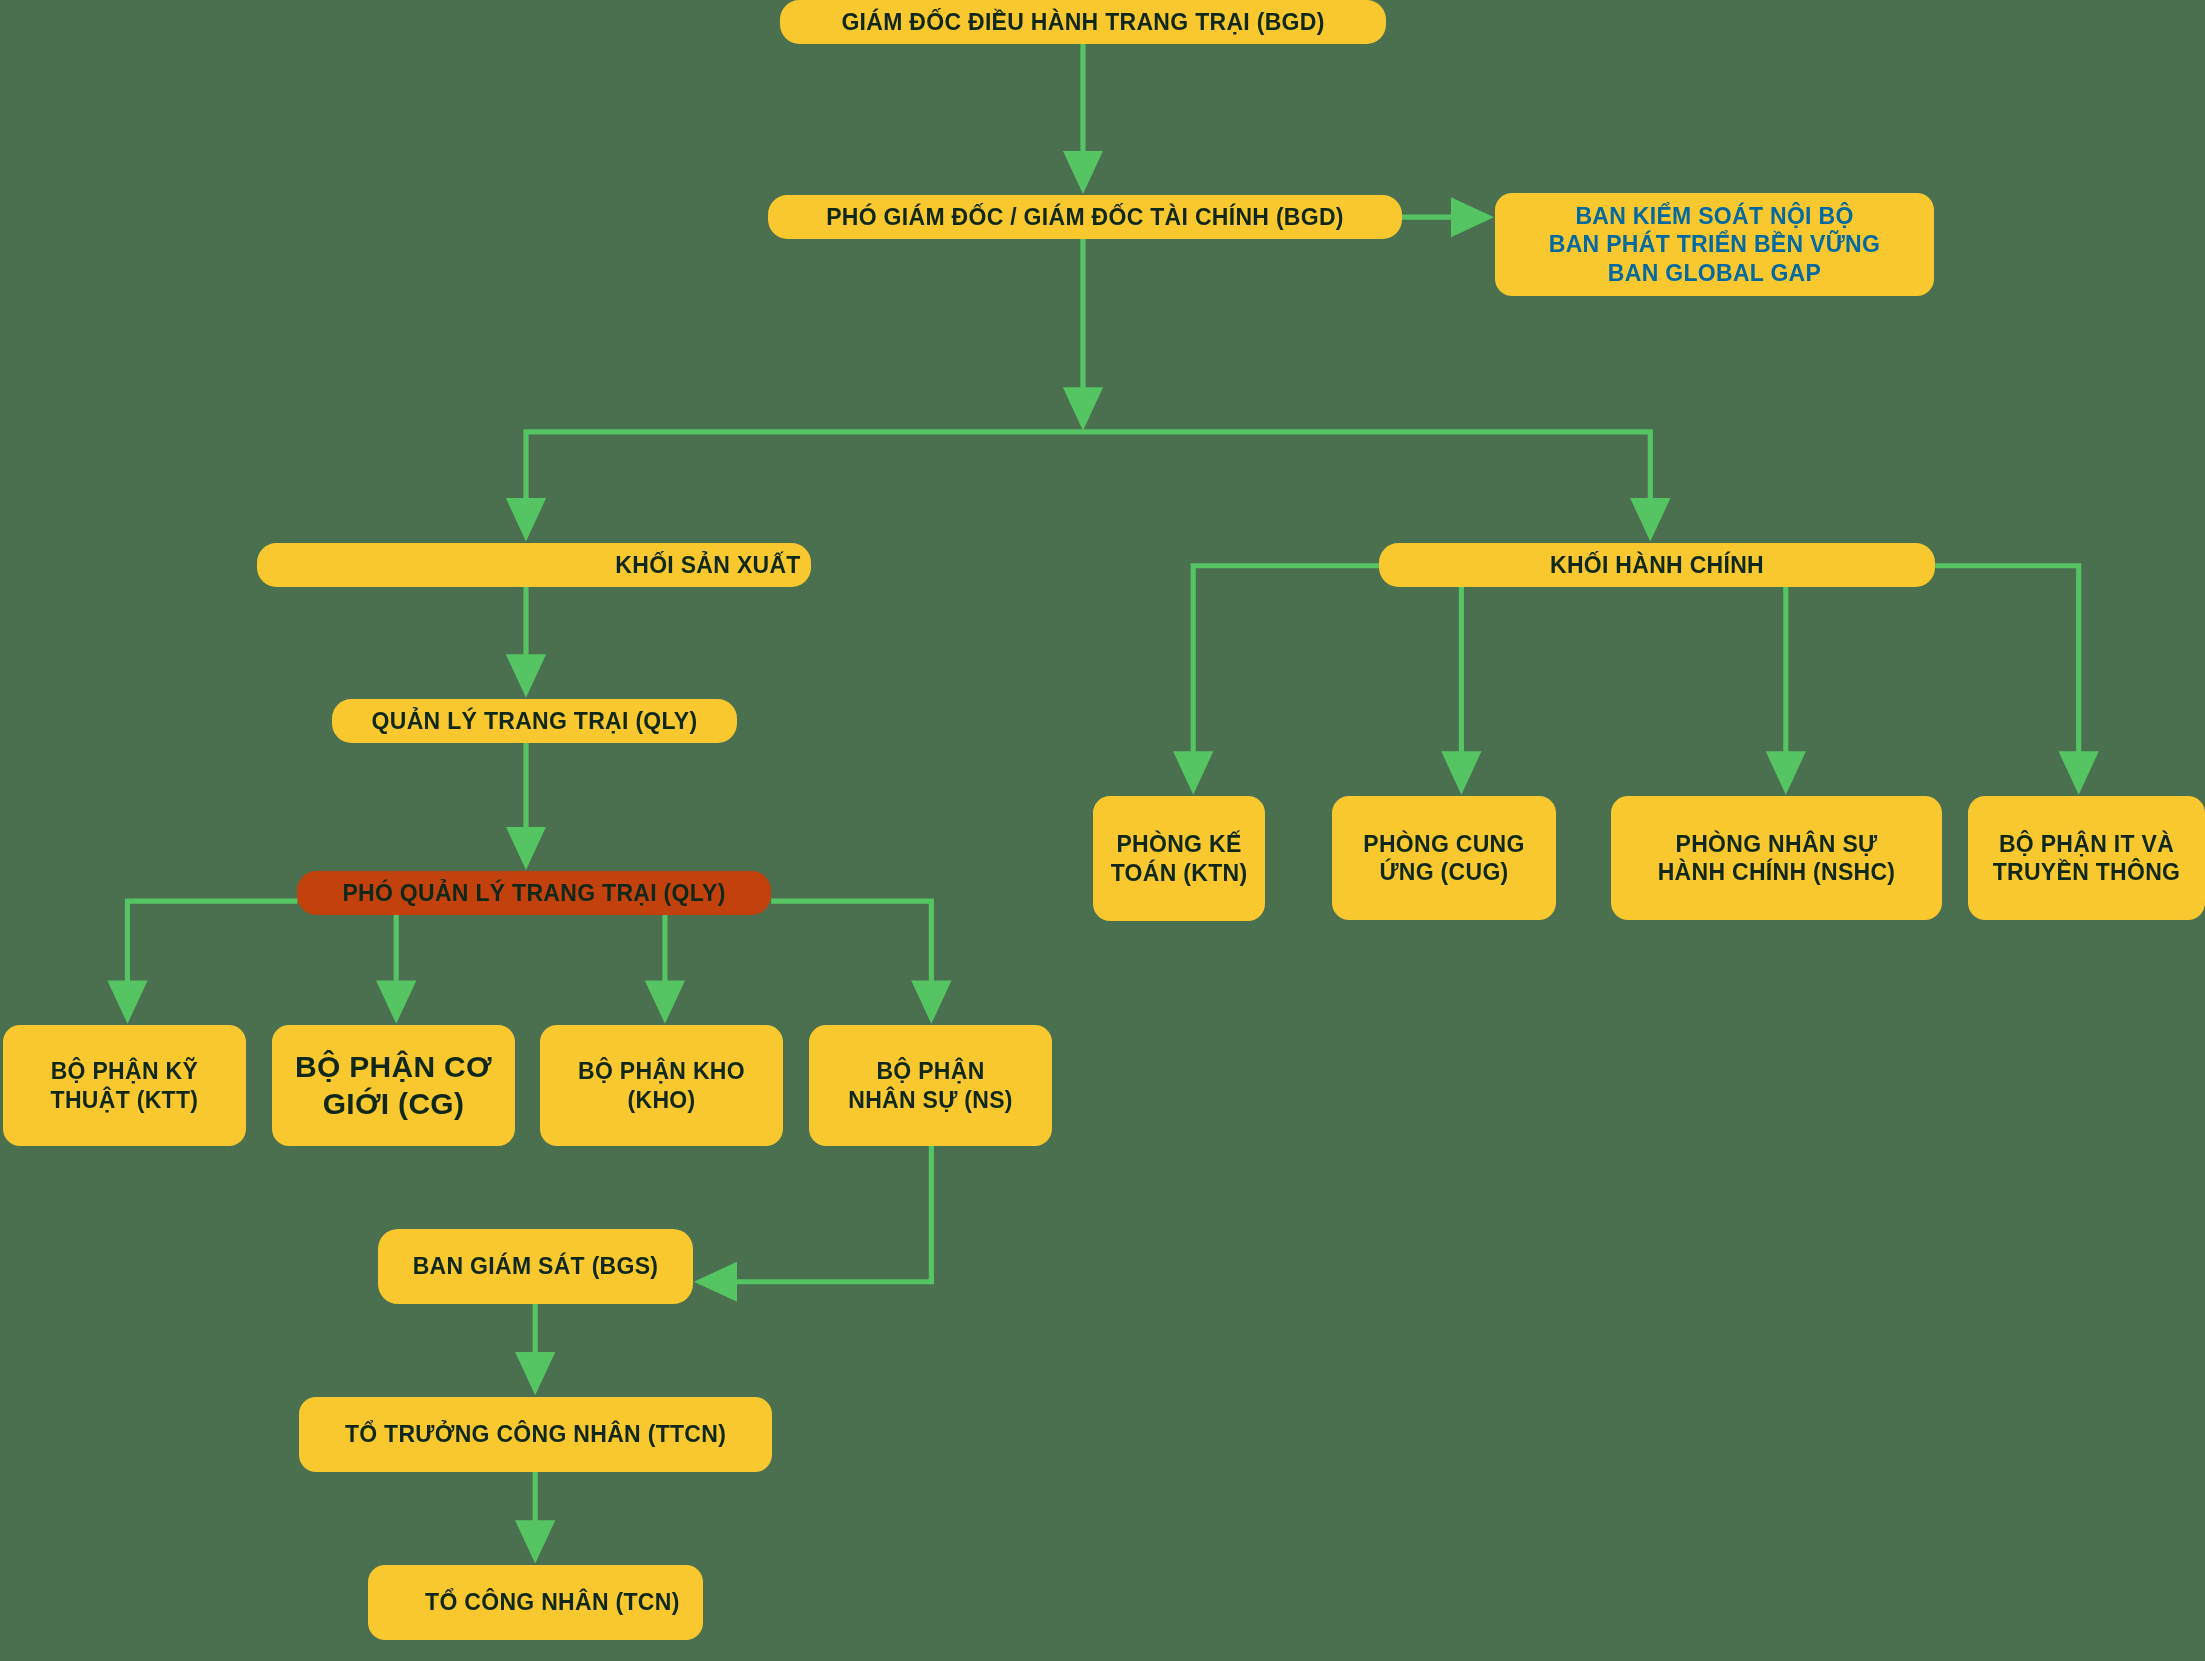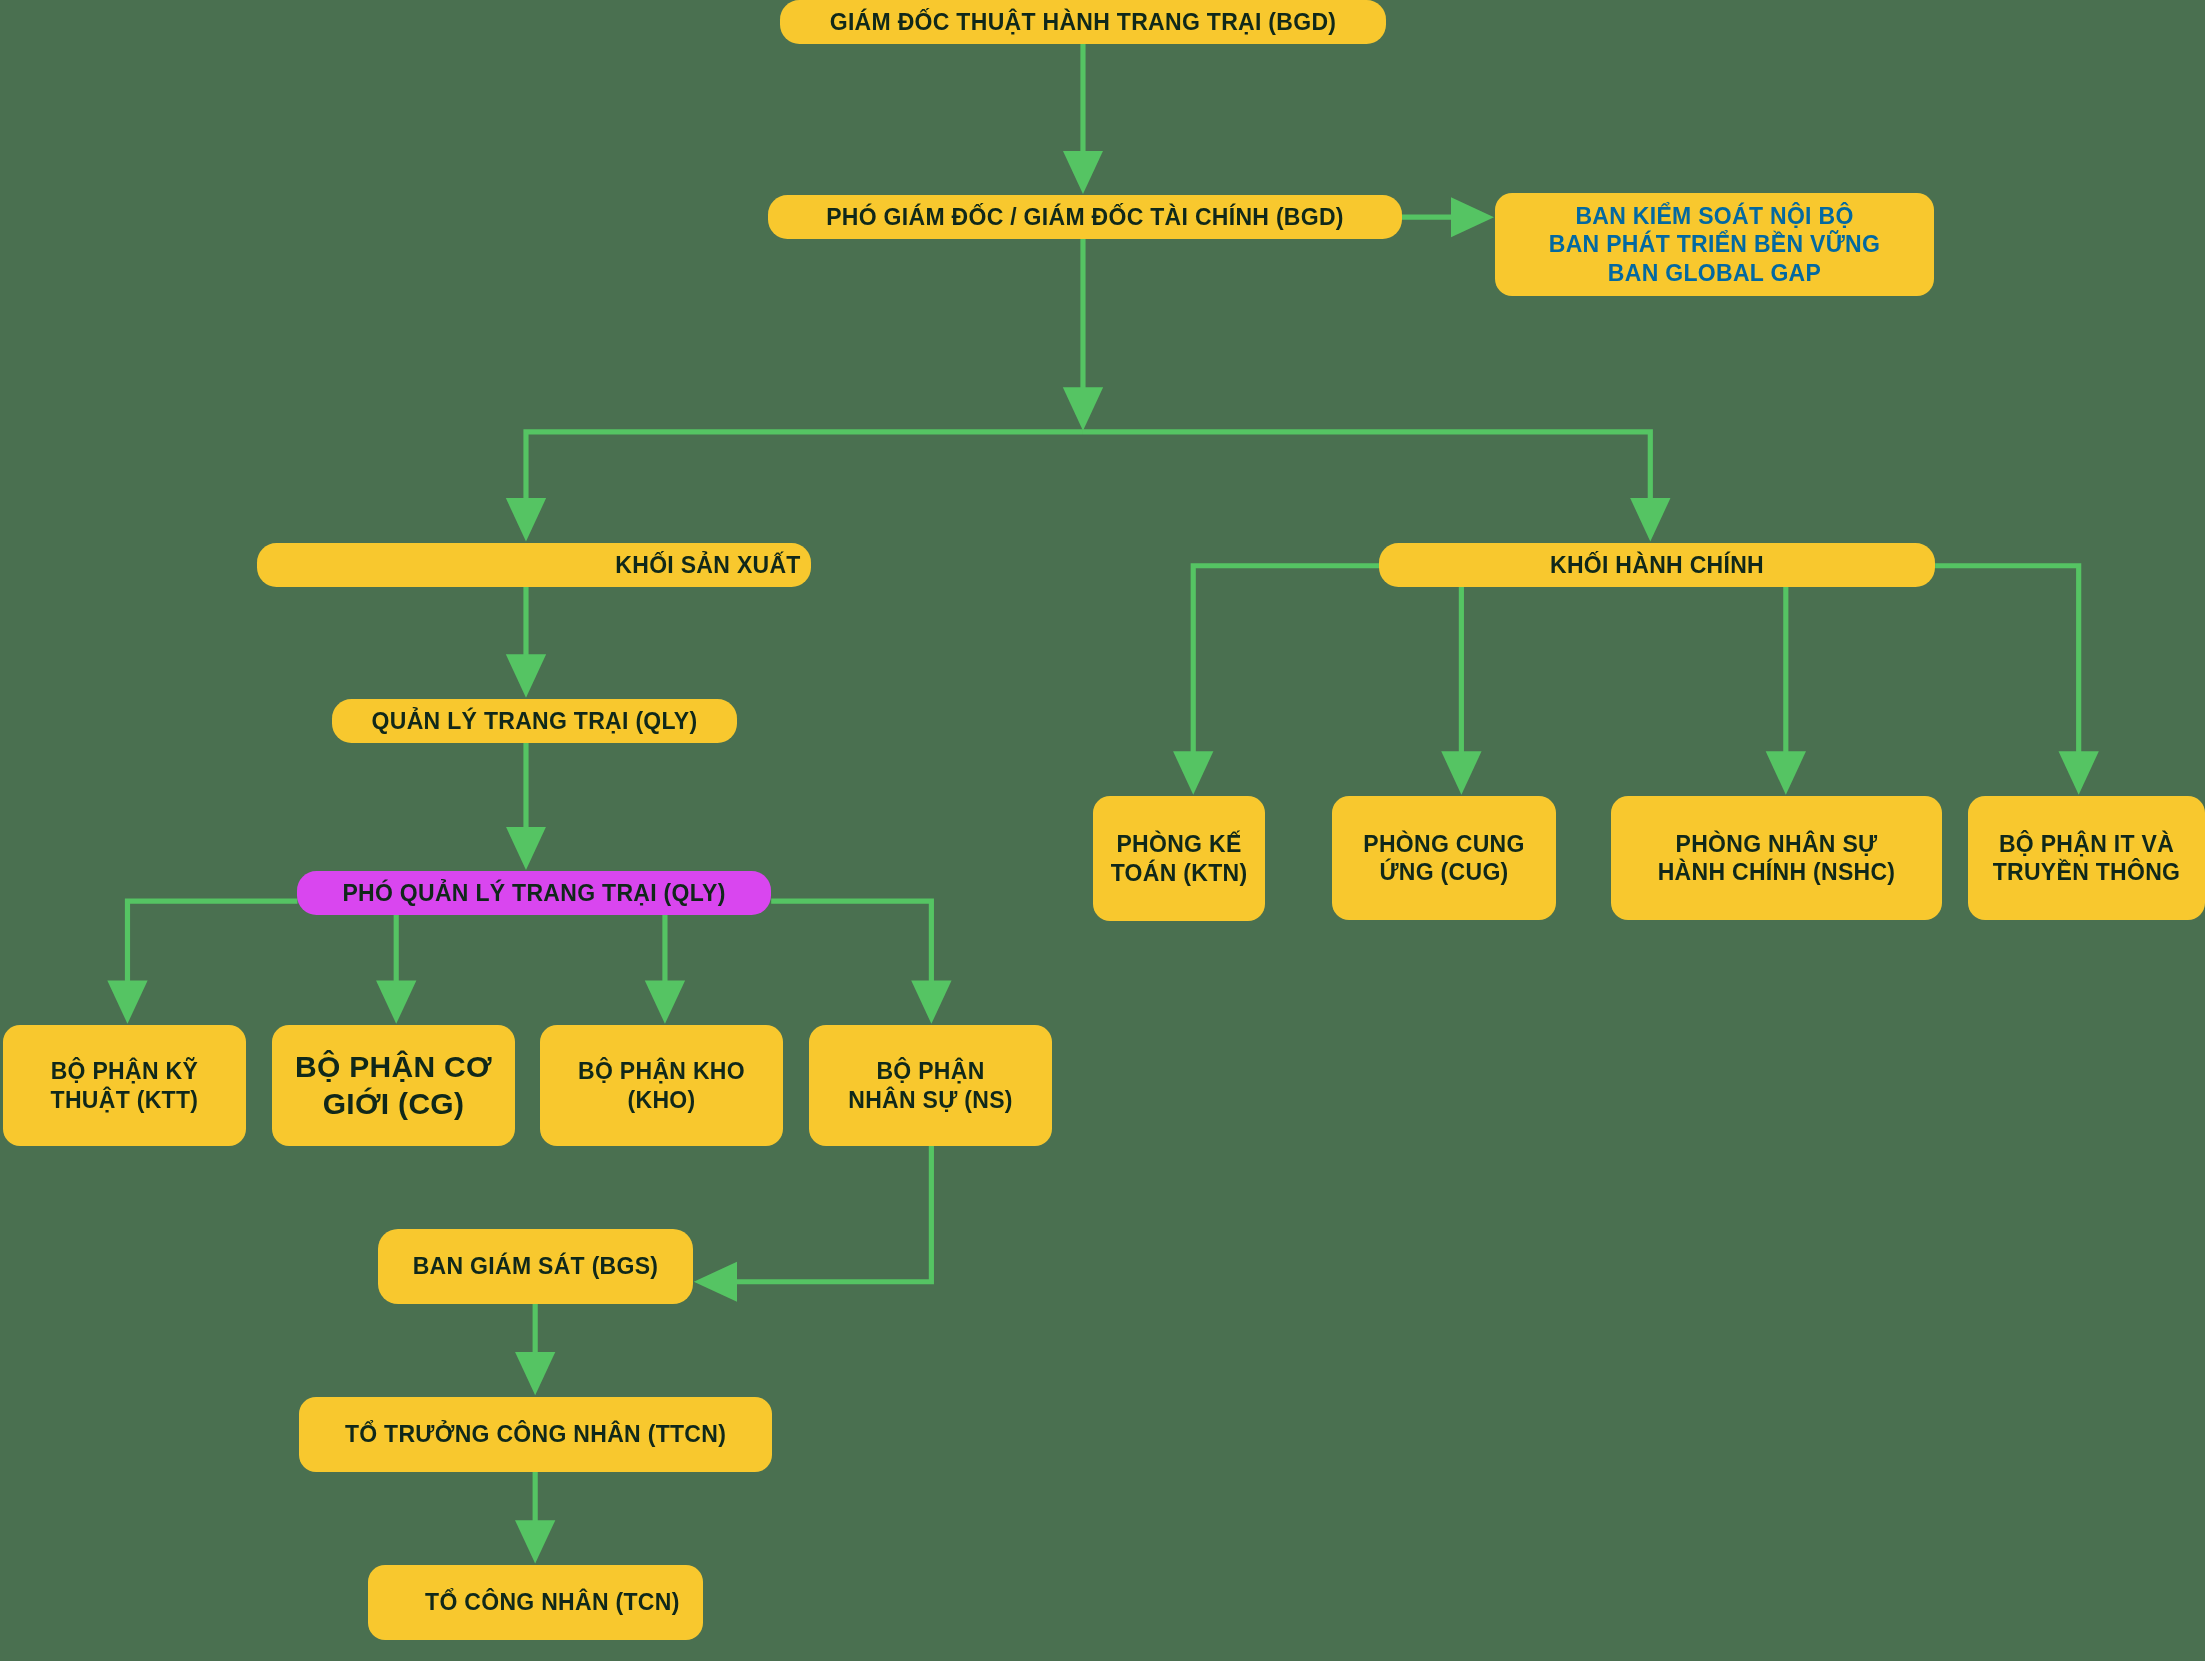--- a/index.html
+++ b/index.html
@@ -83,38 +83,38 @@
       <path d="M1622,1995 L1622,2232 L1246,2232"></path>
 
       <path d="M932,2270 L932,2392"></path>
 
       <path d="M932,2562 L932,2685"></path>
     </g>
   </svg>
 
   <div id="nodes">
       <div class="node" style="left: 780px; top: 0px; width: 606px; height: 44px; font-size: 23px; background: rgb(248, 200, 46); color: rgb(16, 40, 26);">
-        <span class="lbl">GIÁM ĐỐC THUẬT HÀNH TRANG TRẠI (BGD)</span>
+        <span class="lbl">GIÁM ĐỐC ĐIỀU HÀNH TRANG TRẠI (BGD)</span>
       </div>
       <div class="node" style="left: 768px; top: 195px; width: 634px; height: 44px; font-size: 23px; background: rgb(248, 200, 46); color: rgb(16, 40, 26);">
         <span class="lbl">PHÓ GIÁM ĐỐC / GIÁM ĐỐC TÀI CHÍNH (BGD)</span>
       </div>
       <div class="node sq" style="left: 1495px; top: 165px; width: 439px; height: 103px; font-size: 23px; background: rgb(248, 200, 46); color: #0369a1; margin-top: 28px;">
         <span class="lbl">BAN KIỂM SOÁT NỘI BỘ<br>BAN PHÁT TRIỂN BỀN VỮNG<br>BAN GLOBAL GAP</span>
       </div>
       <div class="node" style="left: 257px; top: 543px; width: 554px; height: 44px; font-size: 23px; background: rgb(248, 200, 46); color: rgb(16, 40, 26); text-align: right;">
         <span class="lbl">KHỐI SẢN XUẤT</span>
       </div>
       <div class="node" style="left: 1379px; top: 543px; width: 556px; height: 44px; font-size: 23px; background: rgb(248, 200, 46); color: rgb(16, 40, 26);">
         <span class="lbl">KHỐI HÀNH CHÍNH</span>
       </div>
       <div class="node" style="left: 332px; top: 699px; width: 405px; height: 44px; font-size: 23px; background: rgb(248, 200, 46); color: rgb(16, 40, 26);">
         <span class="lbl">QUẢN LÝ TRANG TRẠI (QLY)</span>
       </div>
-      <div class="node" style="left: 297px; top: 871px; width: 474px; height: 44px; font-size: 23px; background: #d946ef; color: rgb(16, 40, 26);">
+      <div class="node" style="left: 297px; top: 871px; width: 474px; height: 44px; font-size: 23px; background: #c2410c; color: rgb(16, 40, 26);">
         <span class="lbl">PHÓ QUẢN LÝ TRANG TRẠI (QLY)</span>
       </div>
       <div class="node sq" style="left: 2.9px; top: 1025px; width: 243px; height: 121px; font-size: 23px; background: rgb(248, 200, 46); color: rgb(16, 40, 26);">
         <span class="lbl">BỘ PHẬN KỸ<br>THUẬT (KTT)</span>
       </div>
       <div class="node sq" style="left: 272px; top: 1025px; width: 243px; height: 121px; font-size: 30px; background: rgb(248, 200, 46); color: rgb(16, 40, 26);">
         <span class="lbl">BỘ PHẬN CƠ<br>GIỚI (CG)</span>
       </div>
       <div class="node sq" style="left: 540px; top: 1025px; width: 243px; height: 121px; font-size: 23px; background: rgb(248, 200, 46); color: rgb(16, 40, 26);">
         <span class="lbl">BỘ PHẬN KHO<br>(KHO)</span>

